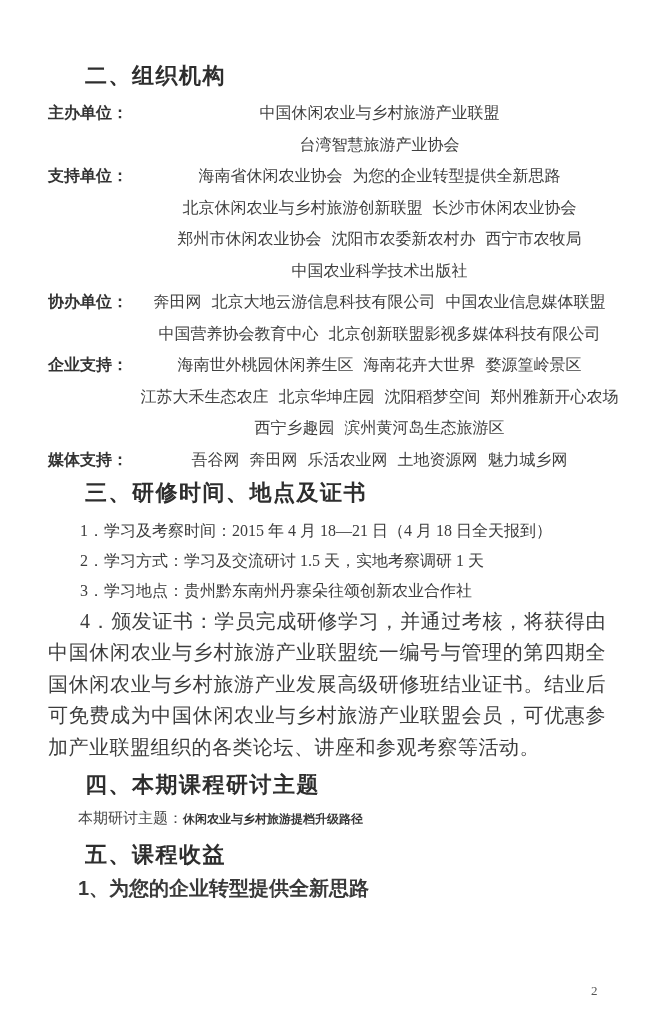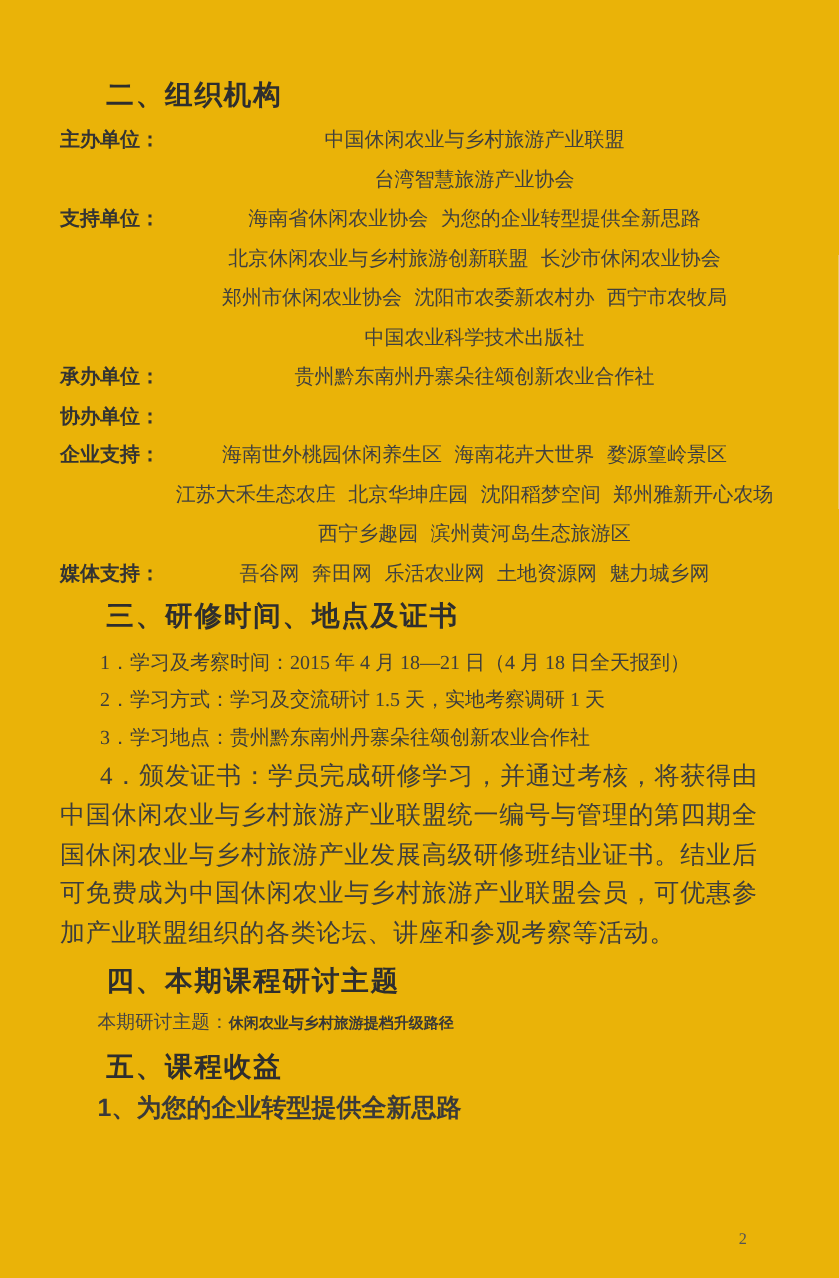--- a/index.html
+++ b/index.html
@@ -1,20 +1,20 @@
 <!DOCTYPE html>
 <html lang="zh"><head>
 <meta charset="utf-8">
 <style>
   html,body { margin:0; padding:0; background:#e8e8e8; }
   .page {
     position:relative;
     width:671px; height:1022px;
     margin:0 auto;
-    background:#eab308;
+    background:#ffffff;
     box-sizing:border-box;
     padding:62px 45px 0 48px;
     overflow:hidden;
     font-family:"Liberation Serif","DejaVu Serif",serif;
     color:#3d3d3d;
   }
   .section-heading {
     margin:0 0 0 37px;
     font-size:22px;
     line-height:27px;
@@ -122,29 +122,27 @@
     <div class="entry">
       <span class="entry-label">支持单位：</span>
       <div class="entry-lines">
         <div class="entry-line">海南省休闲农业协会 为您的企业转型提供全新思路</div>
         <div class="entry-line">北京休闲农业与乡村旅游创新联盟 长沙市休闲农业协会</div>
         <div class="entry-line">郑州市休闲农业协会 沈阳市农委新农村办 西宁市农牧局</div>
         <div class="entry-line">中国农业科学技术出版社</div>
       </div>
     </div>
 
-    <div class="entry">
-      <span class="entry-label">承办单位：</span>
-      <div class="entry-lines">
-        <div class="entry-line">贵州黔东南州丹寨朵往颂创新农业合作社</div>
-      </div>
-    </div>
 
     <div class="entry">
       <span class="entry-label">协办单位：</span>
+      <div class="entry-lines">
+        <div class="entry-line">奔田网 北京大地云游信息科技有限公司 中国农业信息媒体联盟</div>
+        <div class="entry-line">中国营养协会教育中心 北京创新联盟影视多媒体科技有限公司</div>
+      </div>
     </div>
 
     <div class="entry">
       <span class="entry-label">企业支持：</span>
       <div class="entry-lines">
         <div class="entry-line">海南世外桃园休闲养生区 海南花卉大世界 婺源篁岭景区</div>
         <div class="entry-line">江苏大禾生态农庄 北京华坤庄园 沈阳稻梦空间 郑州雅新开心农场</div>
         <div class="entry-line">西宁乡趣园 滨州黄河岛生态旅游区</div>
       </div>
     </div>

